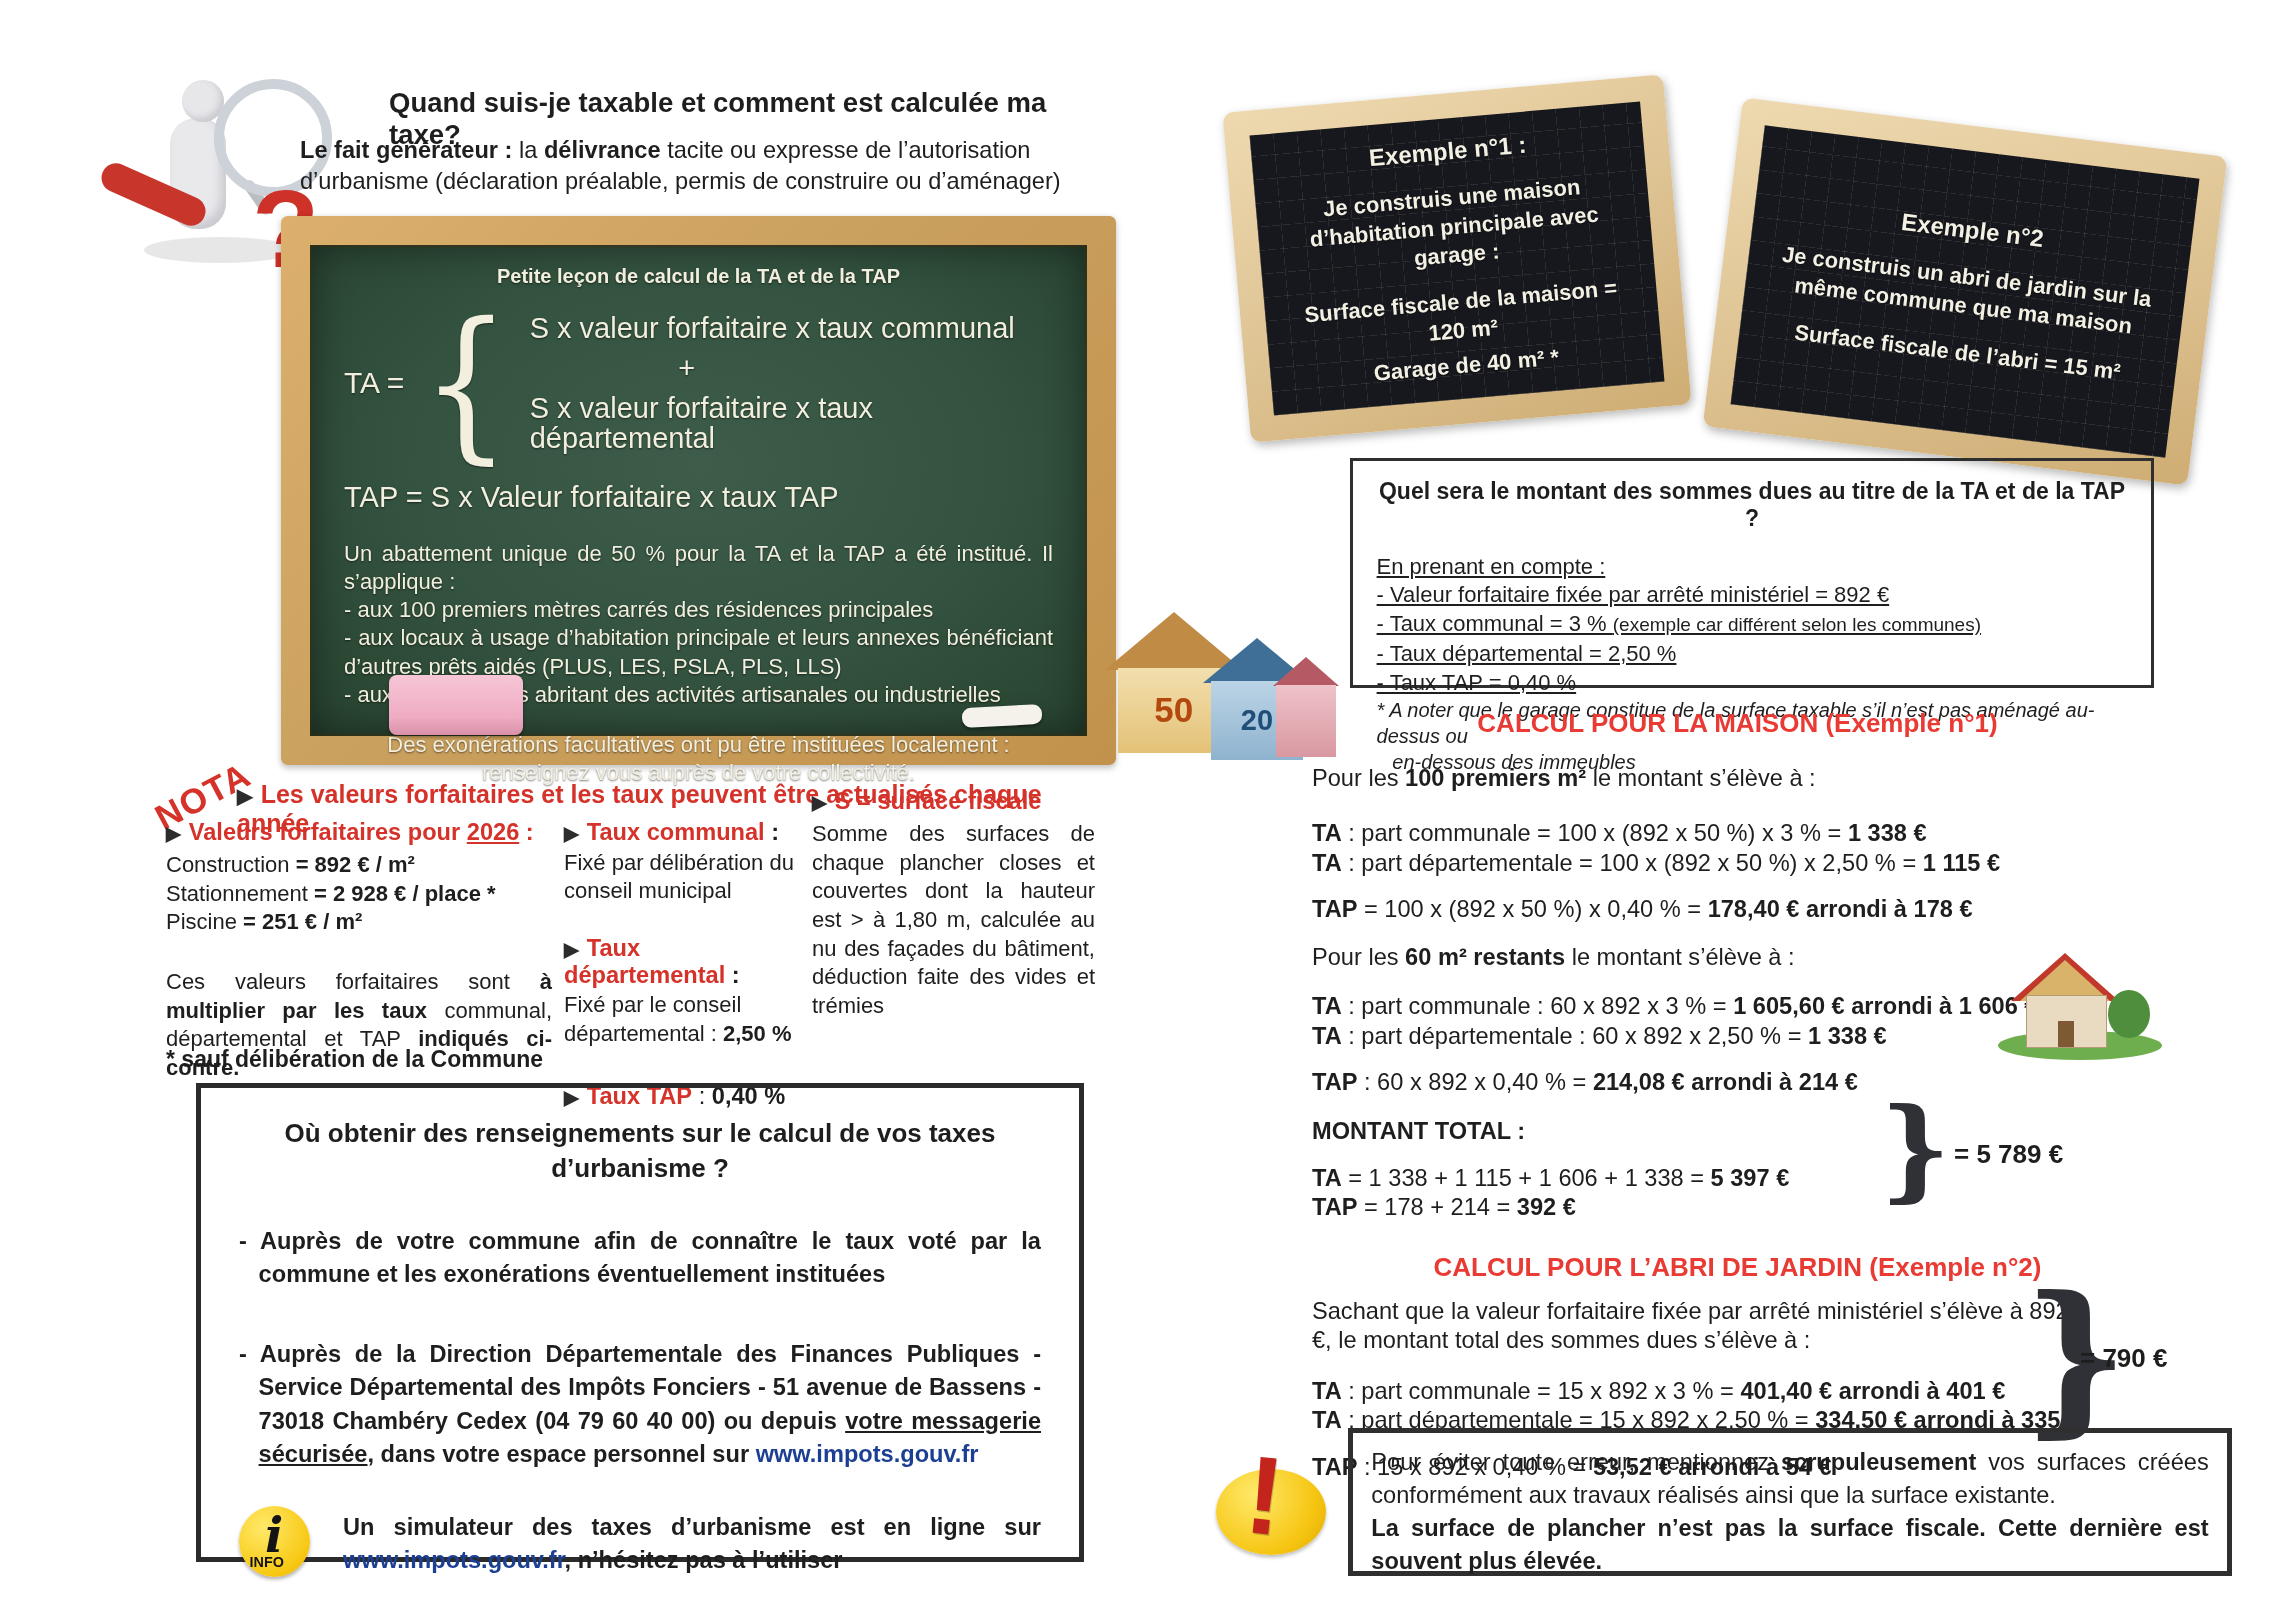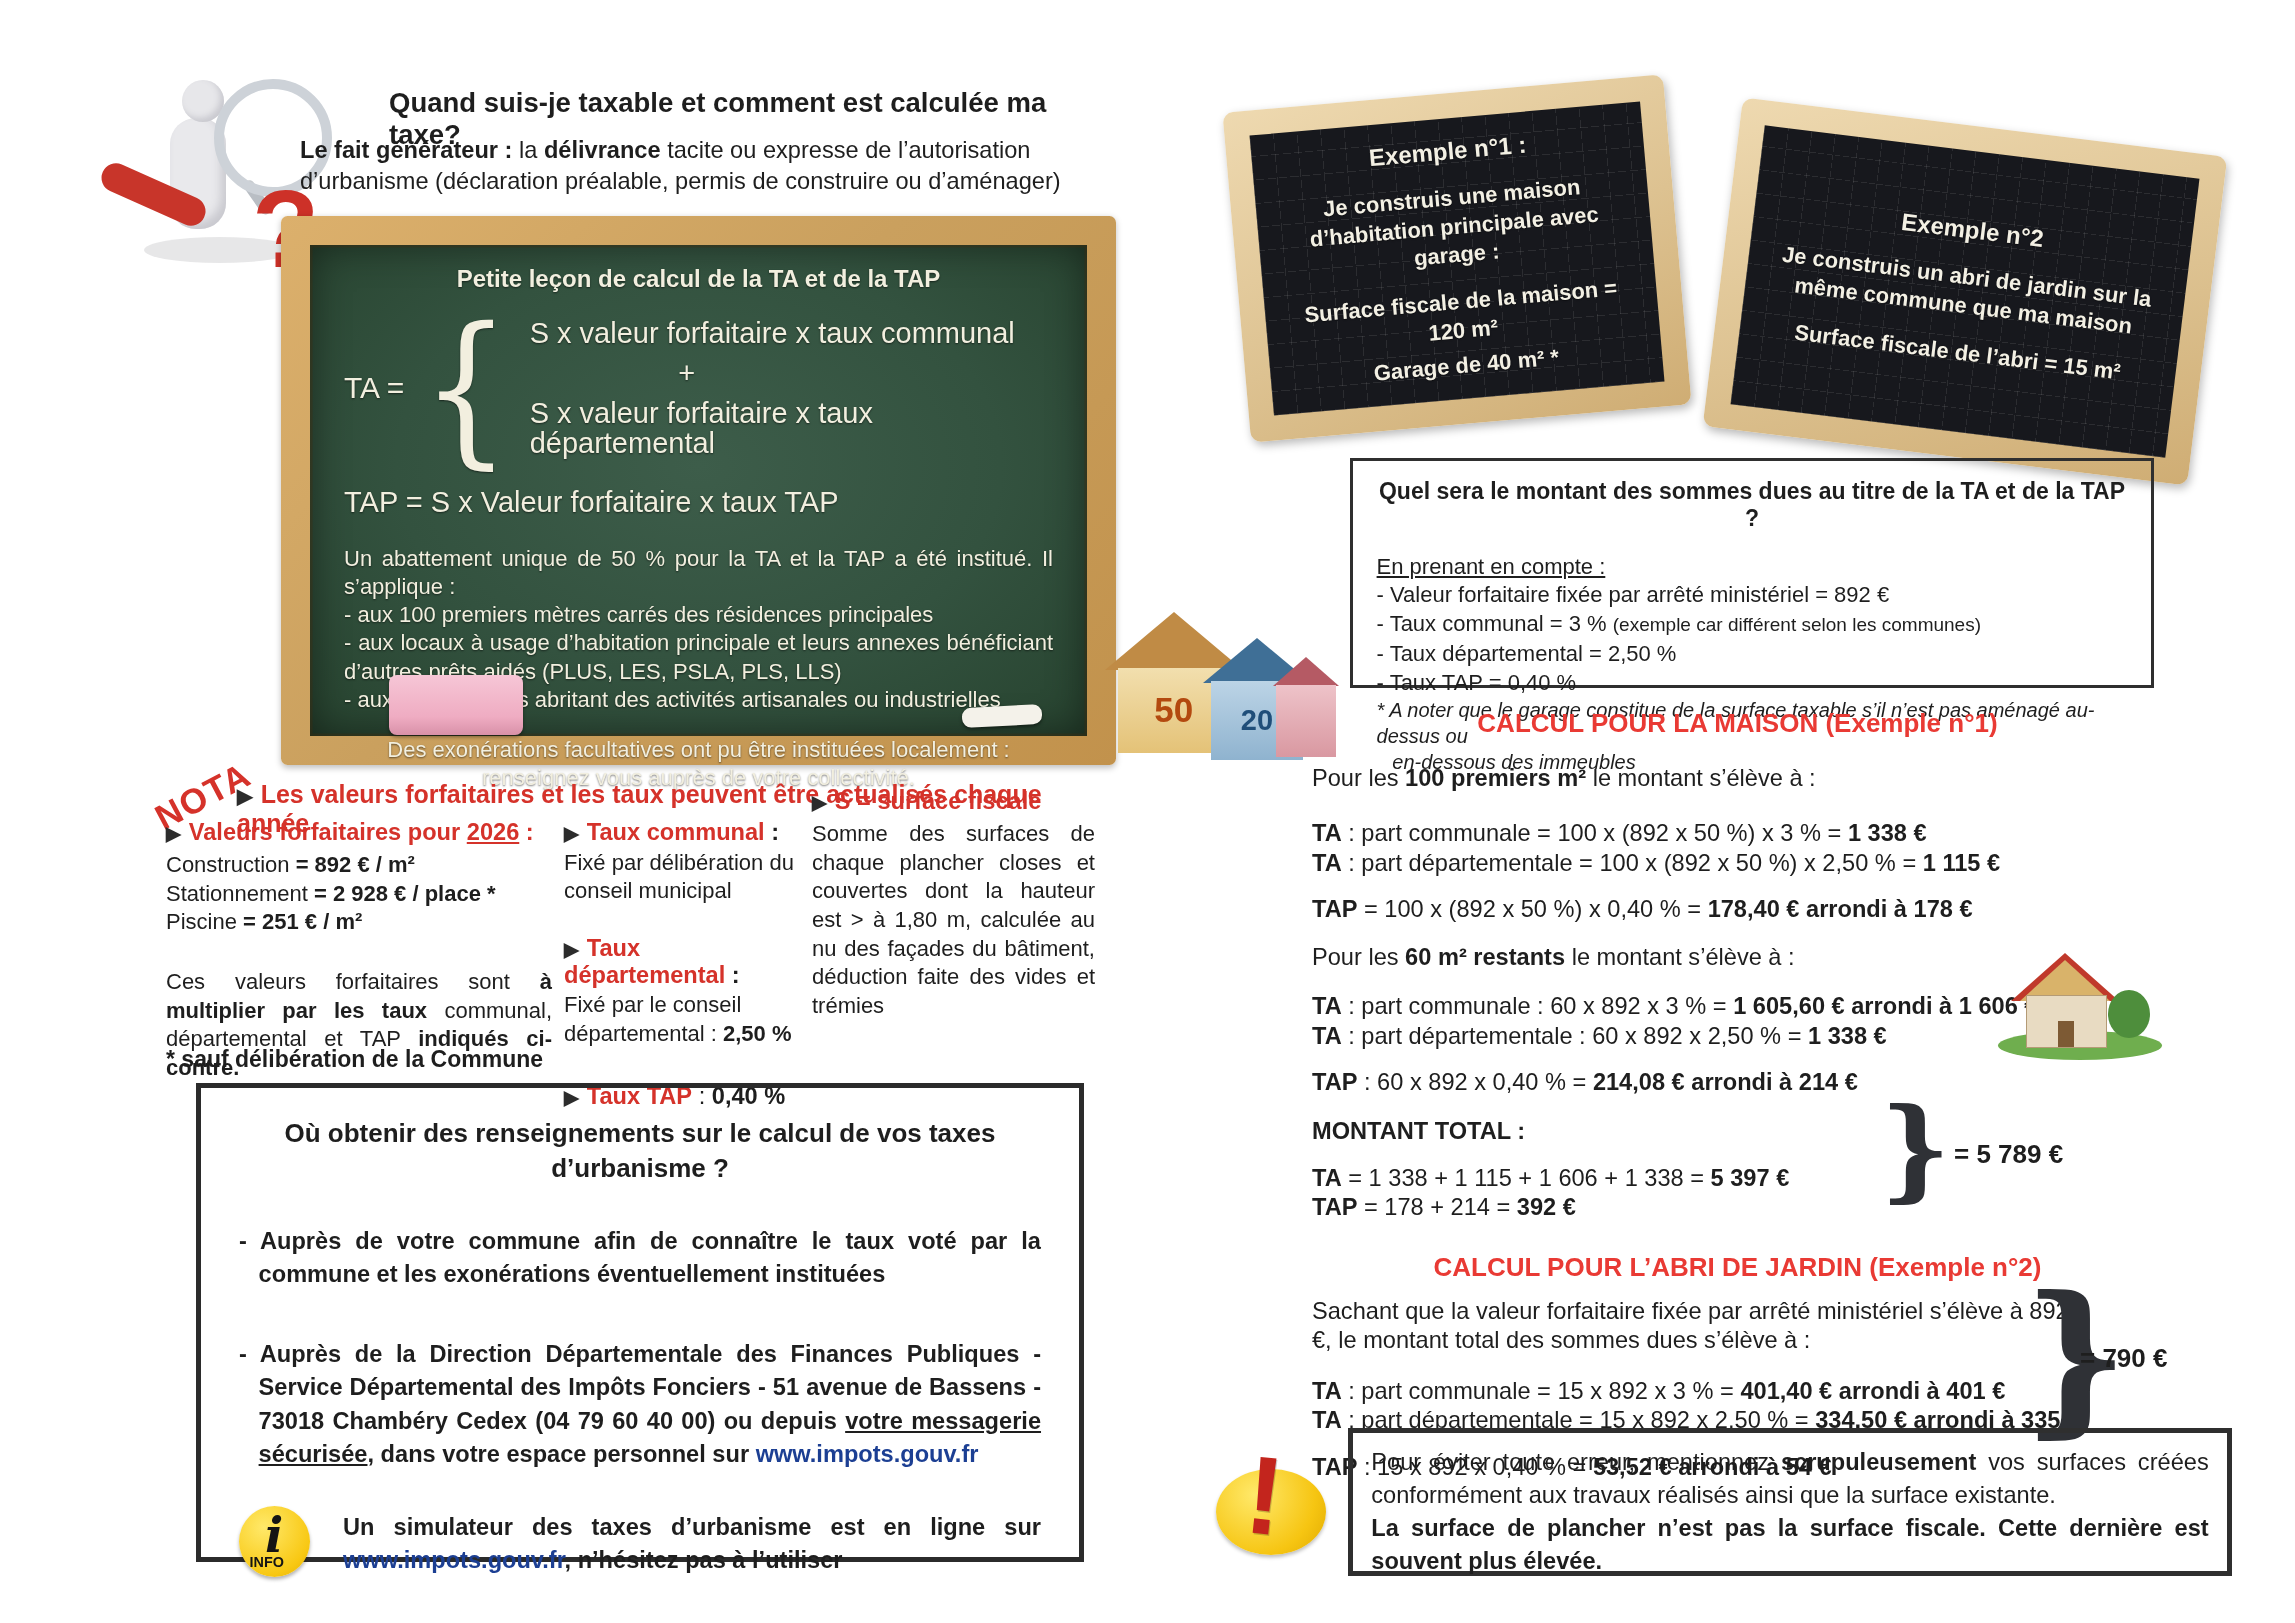--- a/index.html
+++ b/index.html
@@ -20,21 +20,21 @@
   .fig-handle{position:absolute;left:128px;top:103px;width:10.5px;height:39px;background:#b9bec4;transform:rotate(-35deg);border-radius:5.2px;}
   .fig-baton{position:absolute;left:-26px;top:105px;width:111px;height:29px;border-radius:14.4px;background:#c8352a;transform:rotate(24deg);}
   .fig-q{position:absolute;left:128px;top:99px;font-size:110px;font-weight:bold;color:#cd3128;line-height:1;}
   .fig-shadow{position:absolute;left:19.6px;top:162px;width:151px;height:26px;border-radius:50%;background:rgba(120,120,125,.18);}
 
   
   .board{background:linear-gradient(135deg,#dcb06c 0%,#caa05e 45%,#c2924c 100%);border-radius:6.5px;box-shadow:0 2.6px 6.5px rgba(0,0,0,.25);}
   .board-inner{position:absolute;inset:29px;background:radial-gradient(ellipse at 50% 45%, #3d5d4a 0%, var(--board-green) 55%, #27432f 100%);
                box-shadow:inset 0 0 0 2.6px rgba(70,45,15,.35), inset 0 0 39px rgba(0,0,0,.45);
                color:#f2efdf;text-shadow:0 0.7px 2px rgba(0,0,0,.55);padding:11.8px 34px;box-sizing:border-box;}
-  .cb-title{font-size:24px;font-weight:bold;text-align:center;margin-top:7.9px;}
+  .cb-title{font-size:20px;font-weight:bold;text-align:center;margin-top:7.9px;}
   .cb-formula{display:flex;align-items:center;margin-top:22px;}
   .cb-ta{font-size:30px;margin-right:9.2px;}
   .cb-brace{font-family:"DejaVu Serif",serif;font-size:164px;font-weight:200;line-height:0.9;transform:scaleX(.85);margin-right:11.8px;}
   .cb-lines{font-size:29px;line-height:1.05;flex:1;}
   .cb-plus{text-align:center;width:60%;margin:9.2px 0;}
   .cb-tap{font-size:29px;margin-top:23.6px;}
   .cb-para{font-size:22px;line-height:1.28;margin:26px 0 0 0;}
   .cb-bullets div{font-size:22px;line-height:1.28;text-align:justify;}
   .cb-exo{font-size:22px;line-height:1.3;margin-top:22px;}
   .cb-eraser{position:absolute;left:79px;bottom:1.3px;width:134px;height:60px;border-radius:7.9px;
@@ -66,21 +66,21 @@
                        repeating-linear-gradient(90deg,rgba(255,255,255,.09) 0 0.7px,transparent 0.7px 23.6px);
       color:#f3f0e4;text-shadow:0 0.7px 1.3px rgba(0,0,0,.6);
       display:flex;flex-direction:column;justify-content:center;text-align:center;padding:6.5px 22px;box-sizing:border-box;}
   .slate-title{font-size:24px;font-weight:bold;margin-bottom:19.6px;}
   .slate-p{font-size:22px;font-weight:bold;line-height:1.3;margin-bottom:18.3px;}
 
   
   .montant-box{border:3.3px solid #2f2f2f;box-sizing:border-box;padding:17px 23.6px;}
   .mb-title{font-size:23px;font-weight:bold;text-align:center;}
   .mb-intro{font-size:22px;margin-top:22px;}
-  .mb-item{font-size:22px;line-height:1.33;}
+  .mb-item{font-size:22px;line-height:1.33;text-decoration:underline;}
   .mb-small{font-size:19px;}
   .mb-note{font-size:20px;font-style:italic;line-height:1.3;}
   .calc-h{font-size:26px;font-weight:bold;color:var(--heading-red);text-align:center;}
   .rline{font-size:23.6px;line-height:1.25;}
   .big-brace{font-family:"DejaVu Serif",serif;font-weight:bold;color:#2f3136;line-height:1;}
 
   
   .warning-box{border:5.9px solid #2f2f2f;box-sizing:border-box;padding:13px 18.3px;}
   .warn-text{font-size:23.6px;line-height:1.4;text-align:justify;}
   .warn-icon .oval{position:absolute;left:3.9px;top:29px;width:110px;height:86px;border-radius:50%;

